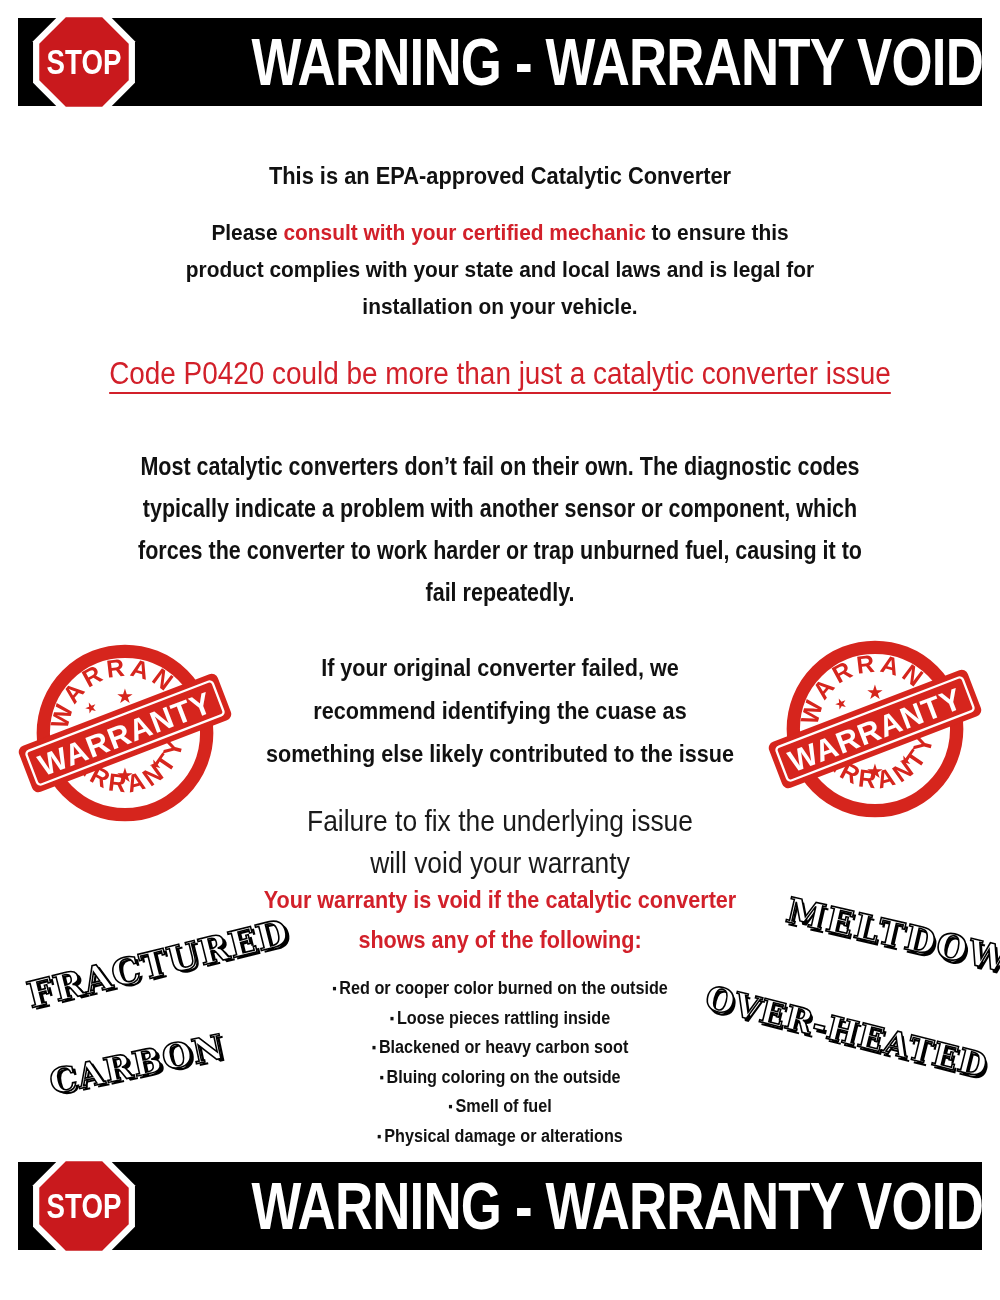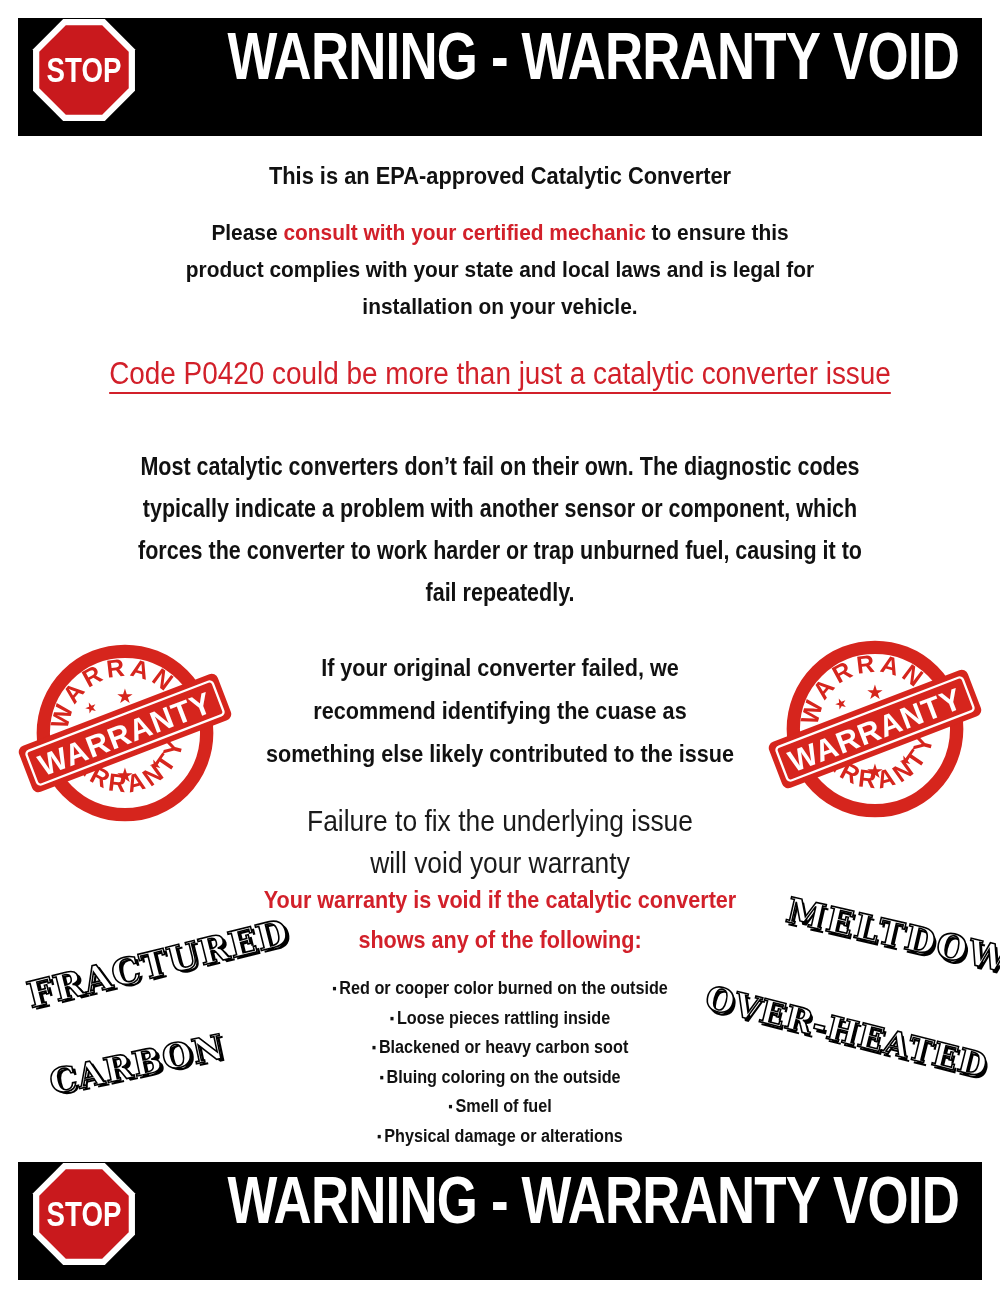--- a/index.html
+++ b/index.html
@@ -13,24 +13,25 @@
   #page{
     position:relative;
     width:1000px;height:1300px;
     background:#ffffff;
     overflow:hidden;
     font-family:"Liberation Sans",sans-serif;
     color:#111;
   }
   
   .banner{
-    position:absolute;left:18px;right:18px;height:118px;
+    position:absolute;left:18px;right:18px;height:88px;
     background:var(--banner-bg);
-    display:flex;align-items:flex-start;justify-content:space-between;
+    display:flex;align-items:center;justify-content:space-between;
     padding:0 14px;
+    gap:24px;
   }
   .banner.top{top:18px;}
   .banner.bottom{top:1162px;}
   .banner-title{
     color:#fff;font-weight:bold;font-size:66px;letter-spacing:-1px;
     white-space:nowrap;transform:scaleX(0.8);
     flex:1;text-align:center;
   }
   .stop-sign{width:104px;height:104px;flex:0 0 auto;}
   

